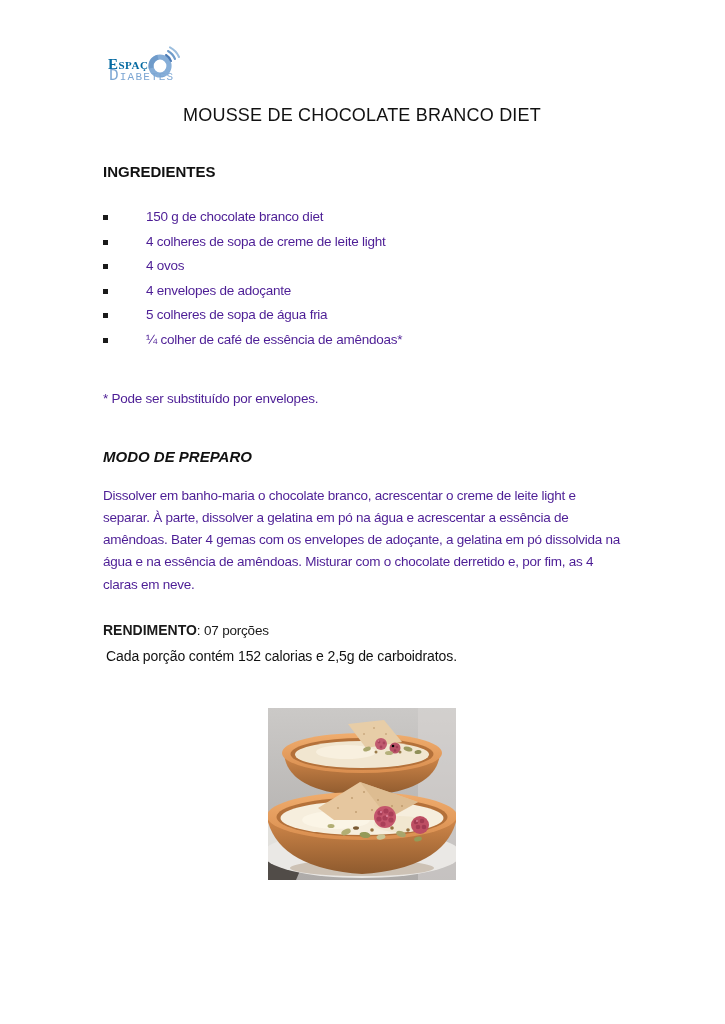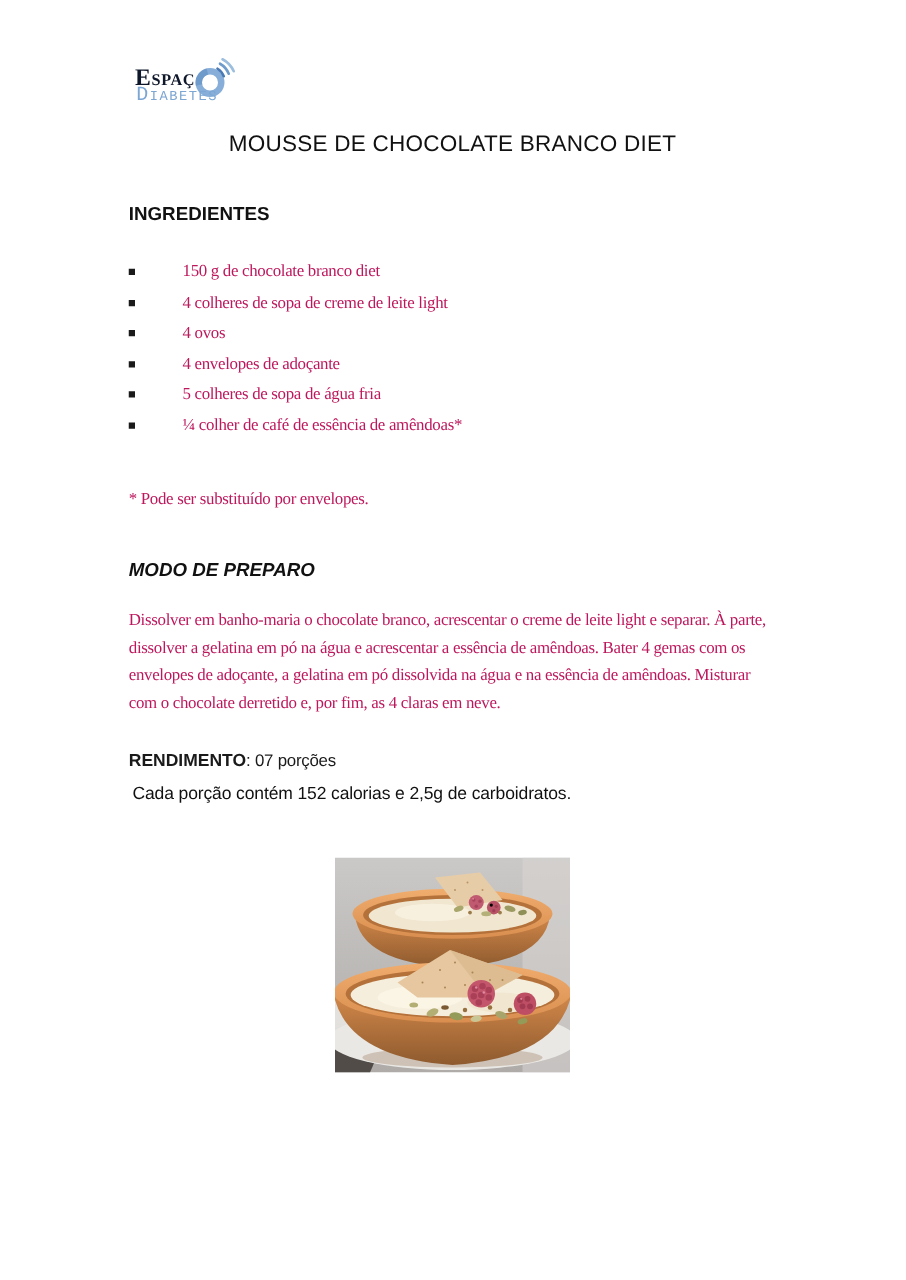--- a/index.html
+++ b/index.html
@@ -14,23 +14,23 @@
     box-sizing:border-box;
     padding:45px 104px 0 103px;
   }
   
   .logo{margin-left:5px;height:57px;width:120px;}
   .logo-line1{display:flex;align-items:flex-end;line-height:1;}
   .logo-espaco{
     font-family:"Liberation Serif","DejaVu Serif",serif;
     font-variant:small-caps;
     font-weight:bold;
-    font-size:19px;
+    font-size:15px;
     letter-spacing:0.5px;
-    color:#0f172a;
+    color:#0369a1;
   }
   .logo-o{margin-left:-1px;margin-bottom:-7px;}
   .logo-diabetes{
     font-family:Liberation Mono, monospace;
     font-variant:small-caps;
     font-size:16px;
     letter-spacing:1.2px;
     color:#7ca6d3;
     margin-top:-5px;
     padding-left:1px;
@@ -48,22 +48,21 @@
     font-size:15px;
     font-weight:bold;
     color:#111;
   }
   .heading-ingredients{margin-top:37px;}
   .heading-preparo{margin-top:41px;font-style:italic;}
   
   .body-text{
     font-size:13.5px;
     letter-spacing:-0.25px;
-    color:#be185d;
-    font-family:Liberation Serif, serif;
+    color:#4c1d95;
   }
   .ingredients-list{
     list-style:none;
     margin:28px 0 0 0;
     padding:0;
   }
   .ingredients-list li{
     display:flex;
     align-items:flex-start;
     height:24.6px;

